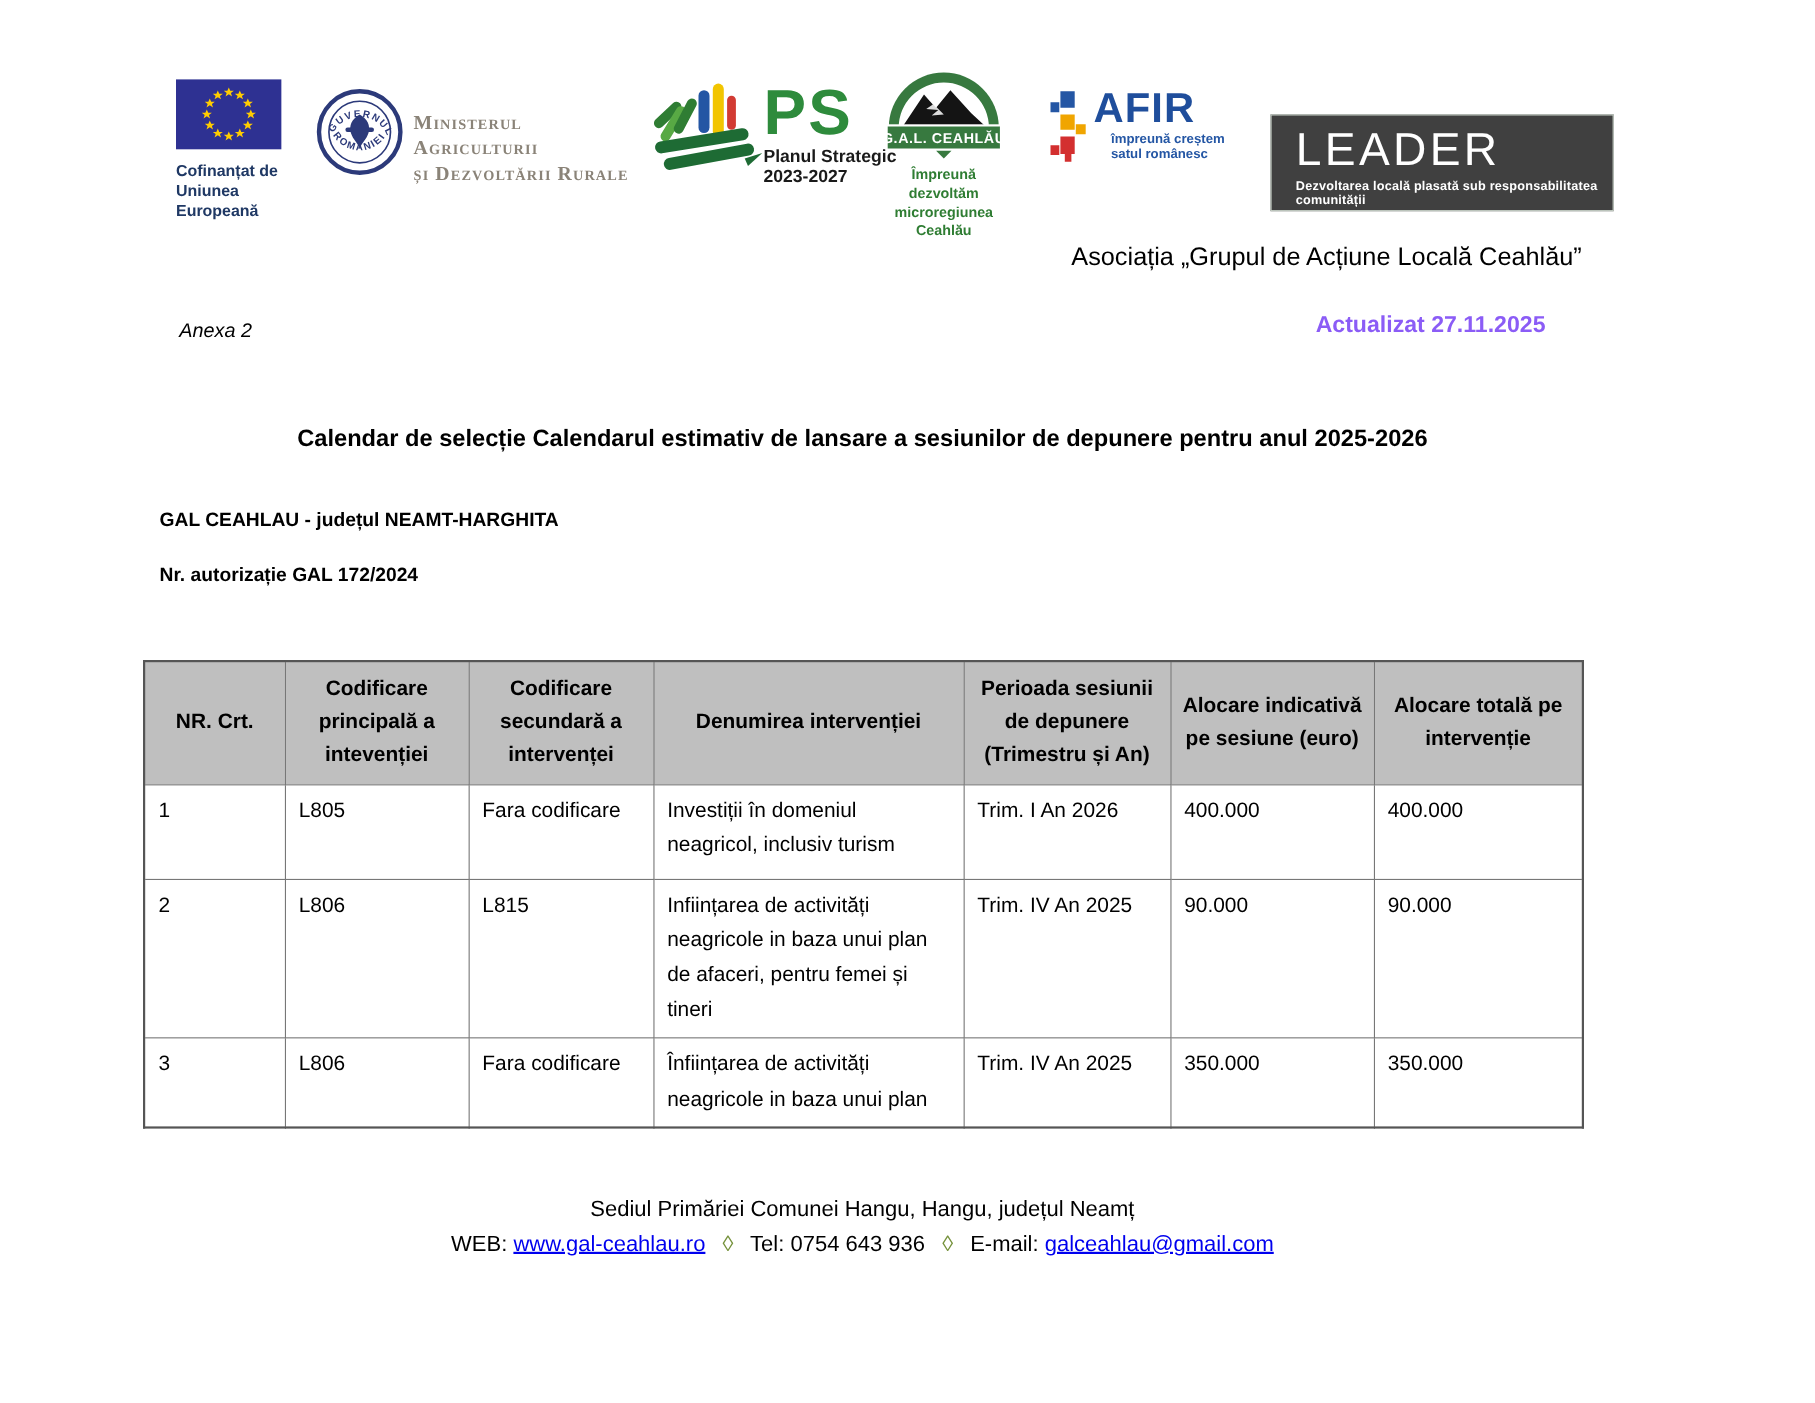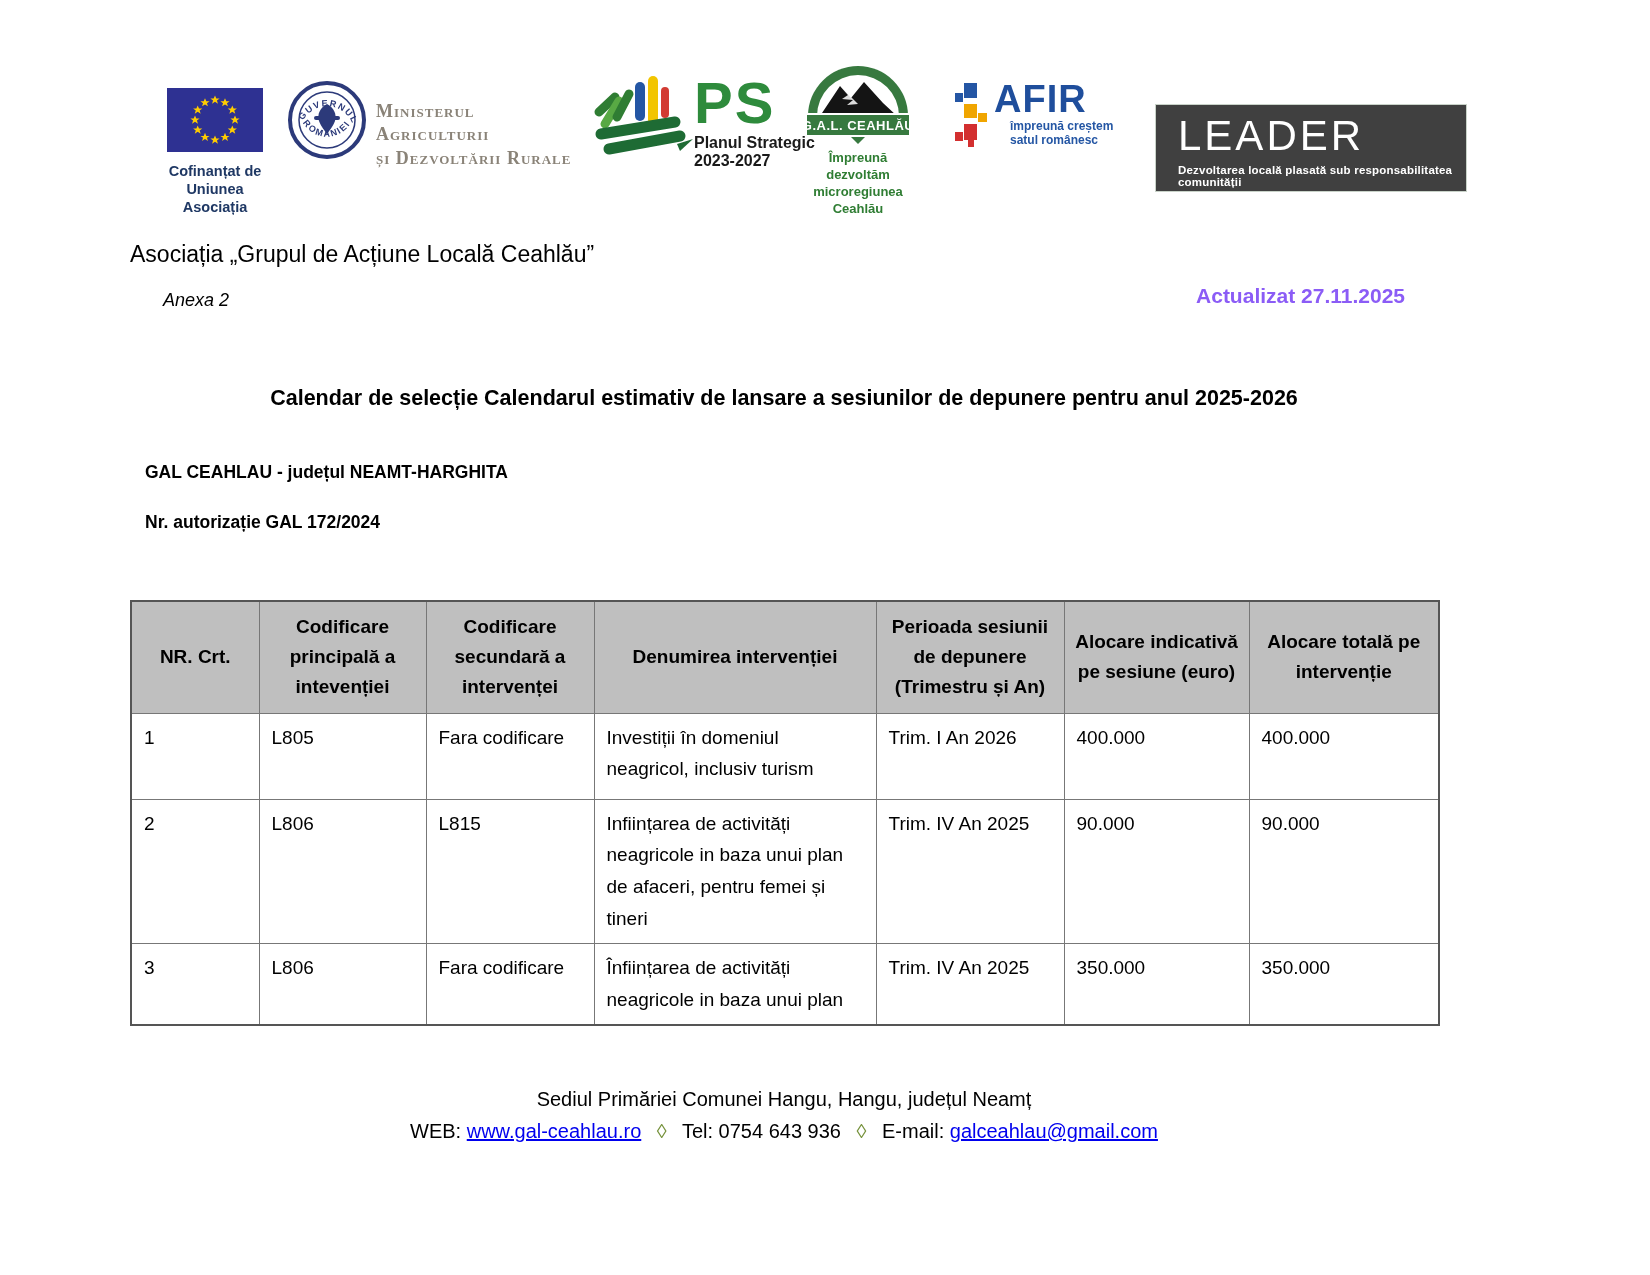--- a/index.html
+++ b/index.html
@@ -2,21 +2,21 @@
 <html><head>
 <meta charset="utf-8">
 <style>
   * { margin:0; padding:0; box-sizing:border-box; }
   html,body { background:#ffffff; }
   body { font-family:"Liberation Sans", sans-serif; color:#000; }
   .page { position:relative; width:1650px; height:1275px; background:#fff; overflow:hidden; }
 
   
   .logo { position:absolute; }
-  .eu-logo { left:160px; top:88px; width:110px; text-align:center; }
+  .eu-logo { left:160px; top:72px; width:110px; text-align:left; }
   .eu-caption { margin-top:6px; font-size:14.5px; font-weight:bold; color:#1F3864; line-height:1.25; }
   .guv-logo { left:287px; top:80px; }
   .minister-logo { left:376px; top:100px; width:210px; font-family:"Liberation Serif", serif;
                    font-variant:small-caps; color:#8a8378; font-size:18px; font-weight:600;
                    letter-spacing:1px; line-height:1.3; }
   .ps-icon { left:583px; top:70px; }
   .ps-textblock { left:694px; top:74px; width:180px; }
   .ps-abbr { font-size:58px; line-height:1.0; color:#2E8B3C; font-weight:600; letter-spacing:2px; }
   .ps-line1 { font-size:16px; font-weight:bold; color:#1a1a1a; margin-top:2px; }
   .ps-line2 { font-size:16px; font-weight:bold; color:#1a1a1a; }
@@ -26,21 +26,21 @@
   .afir-text { margin-left:6px; }
   .afir-abbr { color:#1F4E9C; font-size:38px; font-weight:bold; line-height:1.0; letter-spacing:1px; }
   .afir-caption { color:#2456A4; font-size:12px; font-weight:bold; line-height:1.15; margin-top:2px;margin-left:16px; }
   .leader-logo { left:1155px; top:104px; width:312px; height:88px; background:#404040;
                  border:1px solid #c9d3c9; padding:10px 0 0 22px; }
   .leader-title { color:#fff; font-size:42px; line-height:1.0; letter-spacing:3px; font-weight:400; }
   .leader-subtitle { color:#fff; font-size:11.5px; font-weight:bold; margin-top:7px; letter-spacing:0.2px; }
 
   
   .content { position:absolute; left:130px; top:0; width:1308px; }
-  .doc-title { position:absolute; top:241px; width:100%; text-align:left; font-size:23px; }
+  .doc-title { position:absolute; top:220px; width:100%; text-align:right; font-size:23px; }
   .anexa { position:absolute; top:290px; left:33px; font-size:18px; font-style:italic; }
   .updated { position:absolute; top:284px; width:100%; text-align:right; padding-right:33px;
              font-size:21px; font-weight:bold; color:#8b5cf6; }
   .heading { position:absolute; top:386px; width:100%; text-align:center; font-size:21.5px; font-weight:bold; }
   .sub1 { position:absolute; top:462px; left:15px; font-size:17.5px; font-weight:bold; }
   .sub2 { position:absolute; top:512px; left:15px; font-size:17.5px; font-weight:bold; }
 
   
   .tbl-wrap { position:absolute; top:600px; left:0; width:1308px; }
   table.sessions { border-collapse:collapse; width:1308px; table-layout:fixed;
@@ -78,21 +78,21 @@
         <use href="#st" transform="translate(58,49.3)"></use>
       <use href="#st" transform="translate(48,52)"></use>
         <use href="#st" transform="translate(38,49.3)"></use>
       <use href="#st" transform="translate(30.7,42)"></use>
         <use href="#st" transform="translate(28,32)"></use>
       <use href="#st" transform="translate(30.7,22)"></use>
         <use href="#st" transform="translate(38,14.7)"></use>
     </svg>
     <div class="eu-caption">
       <div>Cofinanțat de</div>
-      <div>Uniunea Asociația</div>
+      <div>Uniunea Europeană</div>
     </div>
   </div>
 
   <div class="logo guv-logo">
     <svg width="80" height="80" viewBox="0 0 80 80">
       <circle cx="40" cy="40" r="37" fill="#fff" stroke="#2C3A7A" stroke-width="4"></circle>
       <circle cx="40" cy="40" r="28" fill="none" stroke="#2C3A7A" stroke-width="1.5"></circle>
       <defs>
         <path id="arcTop" d="M14,46 A27,27 0 0 1 66,46"></path>
         <path id="arcBot" d="M13,36 A28,28 0 0 0 67,36"></path>

